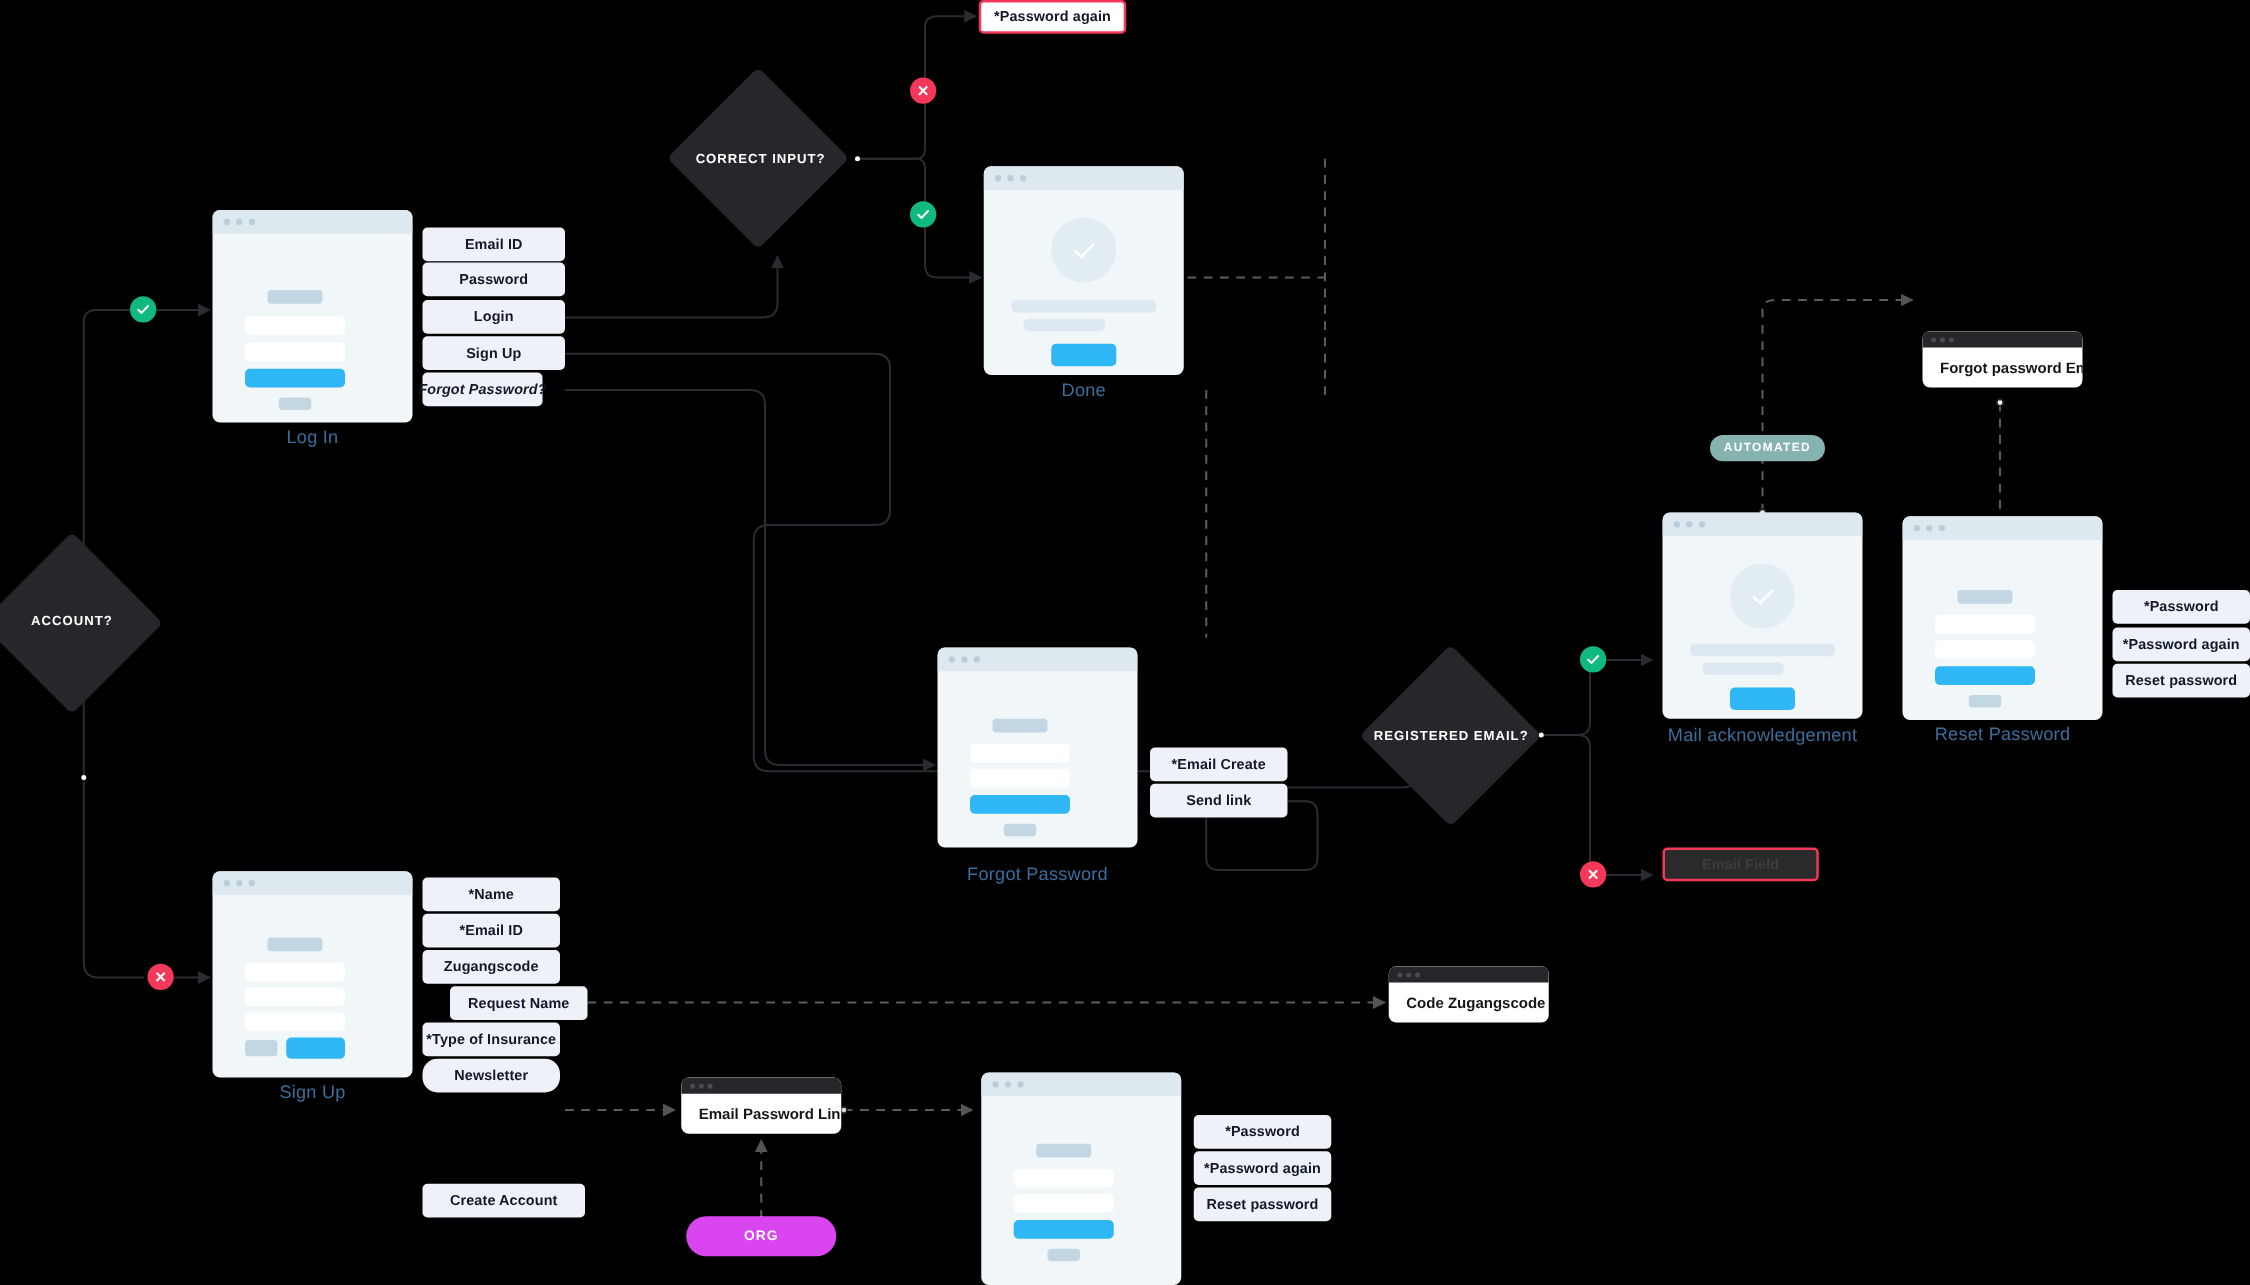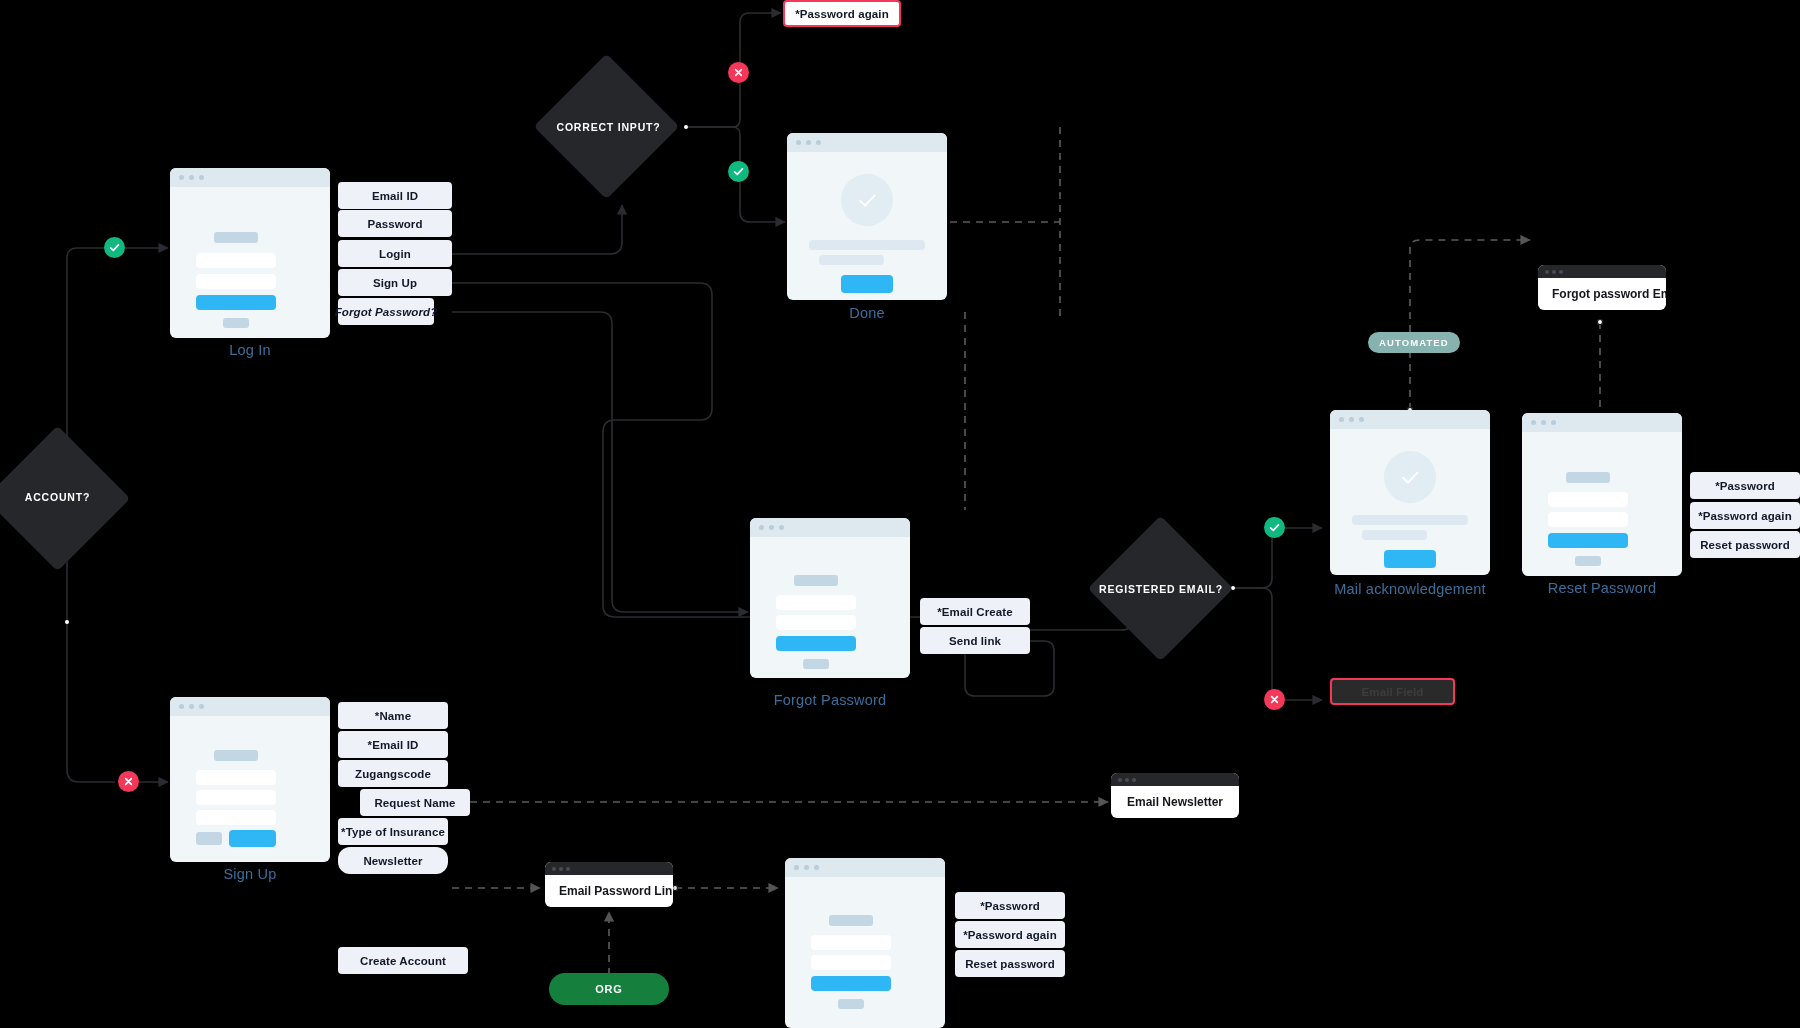--- a/index.html
+++ b/index.html
@@ -128,21 +128,21 @@
   }
   .docnode .topbar i { width:4px; height:4px; border-radius:50%; background:#4a4b52; display:block; }
   .docnode .txt {
     padding: 9px 14px;
     font-size: 12px; font-weight: bold; color:#15161a;
     white-space: nowrap; text-align:center;
   }
 
   .orgnode {
     position: absolute;
-    background: #15803d;
+    background: #d946ef;
     border-radius: 18px;
     color: #ffffff;
     font-size: 11px;
     font-weight: bold;
     letter-spacing: .8px;
     display:flex; align-items:center; justify-content:center;
   }
 </style>
 </head>
 <body>
@@ -246,21 +246,21 @@
     <svg viewBox="0 0 14 14">
         <path d="M2 7.4 L5.4 10.6 L12 3.6" stroke="#fff" stroke-width="2.1" fill="none" stroke-linecap="round" stroke-linejoin="round"></path>
       </svg>
   </div>
   <div class="badge no" style="left:1264px; top:689px;">
     <svg viewBox="0 0 14 14">
         <path d="M3.4 3.4 L10.6 10.6 M10.6 3.4 L3.4 10.6" stroke="#fff" stroke-width="2.1" stroke-linecap="round"></path>
       </svg>
   </div>
 
-  <div class="pill" style="left:1368px; top:332px;text-align:right;">AUTOMATED</div>
+  <div class="pill" style="left:1368px; top:348px;text-align:right;">AUTOMATED</div>
 
   <div class="win" style="left:170px; top:168px; width:160px; height:170px;">
     <div class="bar">
         <i></i>
         <i></i>
         <i></i>
       </div>
     <div class="body">
       <div class="ph-title" style="left:44px; top:45px; width:44px; height:11px;"></div>
       <div class="ph-input" style="left:26px; top:66px; width:80px; height:15px;"></div>
@@ -389,21 +389,21 @@
       </div>
     <div class="txt">Forgot password Email</div>
   </div>
 
   <div class="docnode" style="left:1111px; top:773px; width:128px;">
     <div class="topbar">
         <i></i>
         <i></i>
         <i></i>
       </div>
-    <div class="txt">Email Newsletter</div>
+    <div class="txt">Code Zugangscode</div>
   </div>
 
   <div class="docnode" style="left:545px; top:862px; width:128px;">
     <div class="topbar">
         <i></i>
         <i></i>
         <i></i>
       </div>
     <div class="txt">Email Password Link</div>
   </div>

